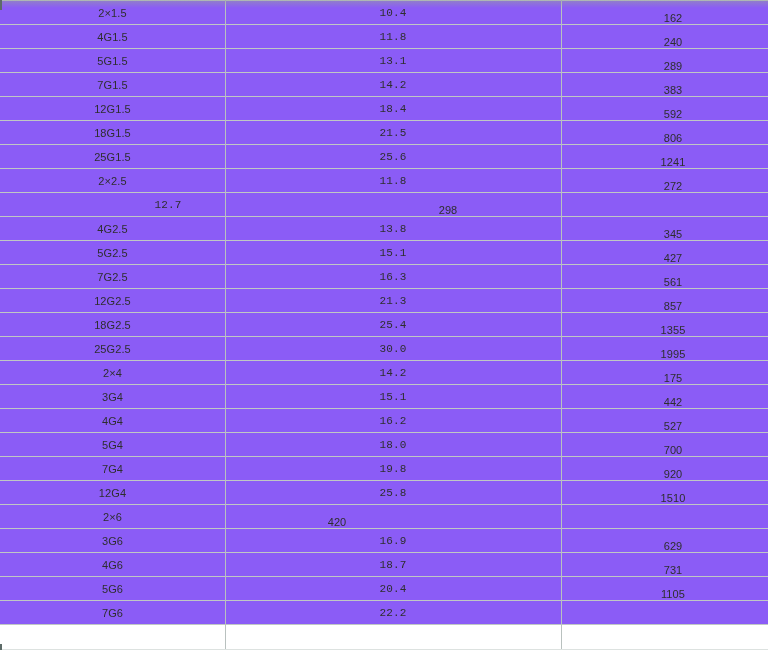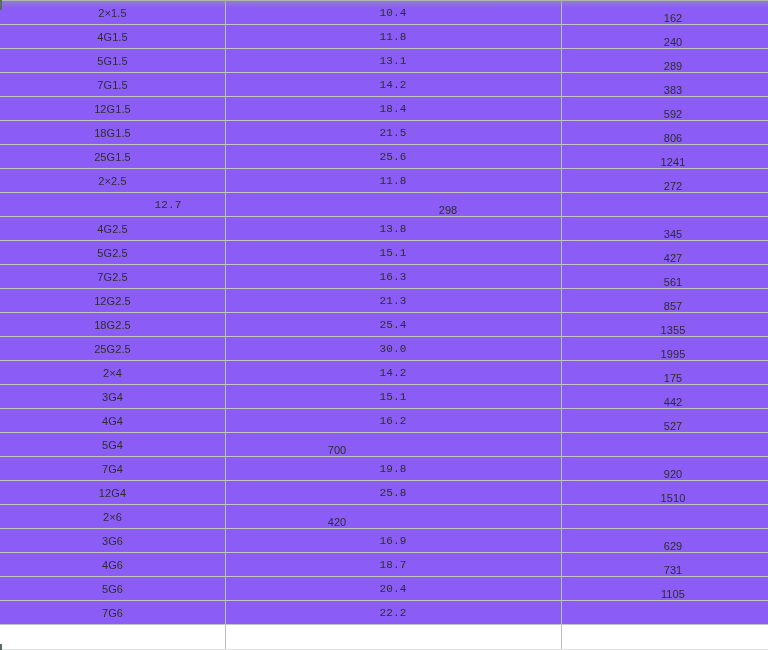--- a/index.html
+++ b/index.html
@@ -178,20 +178,21 @@
       <div class="spec-cell col-diameter">15.1</div>
       <div class="spec-cell col-weight">442</div>
     </div>
     <div class="spec-row">
       <div class="spec-cell col-config">4G4</div>
       <div class="spec-cell col-diameter">16.2</div>
       <div class="spec-cell col-weight">527</div>
     </div>
     <div class="spec-row">
       <div class="spec-cell col-config">5G4</div>
+      <div class="spec-cell col-diameter">18.0</div>
       <div class="spec-cell col-weight">700</div>
     </div>
     <div class="spec-row">
       <div class="spec-cell col-config">7G4</div>
       <div class="spec-cell col-diameter">19.8</div>
       <div class="spec-cell col-weight">920</div>
     </div>
     <div class="spec-row">
       <div class="spec-cell col-config">12G4</div>
       <div class="spec-cell col-diameter">25.8</div>

